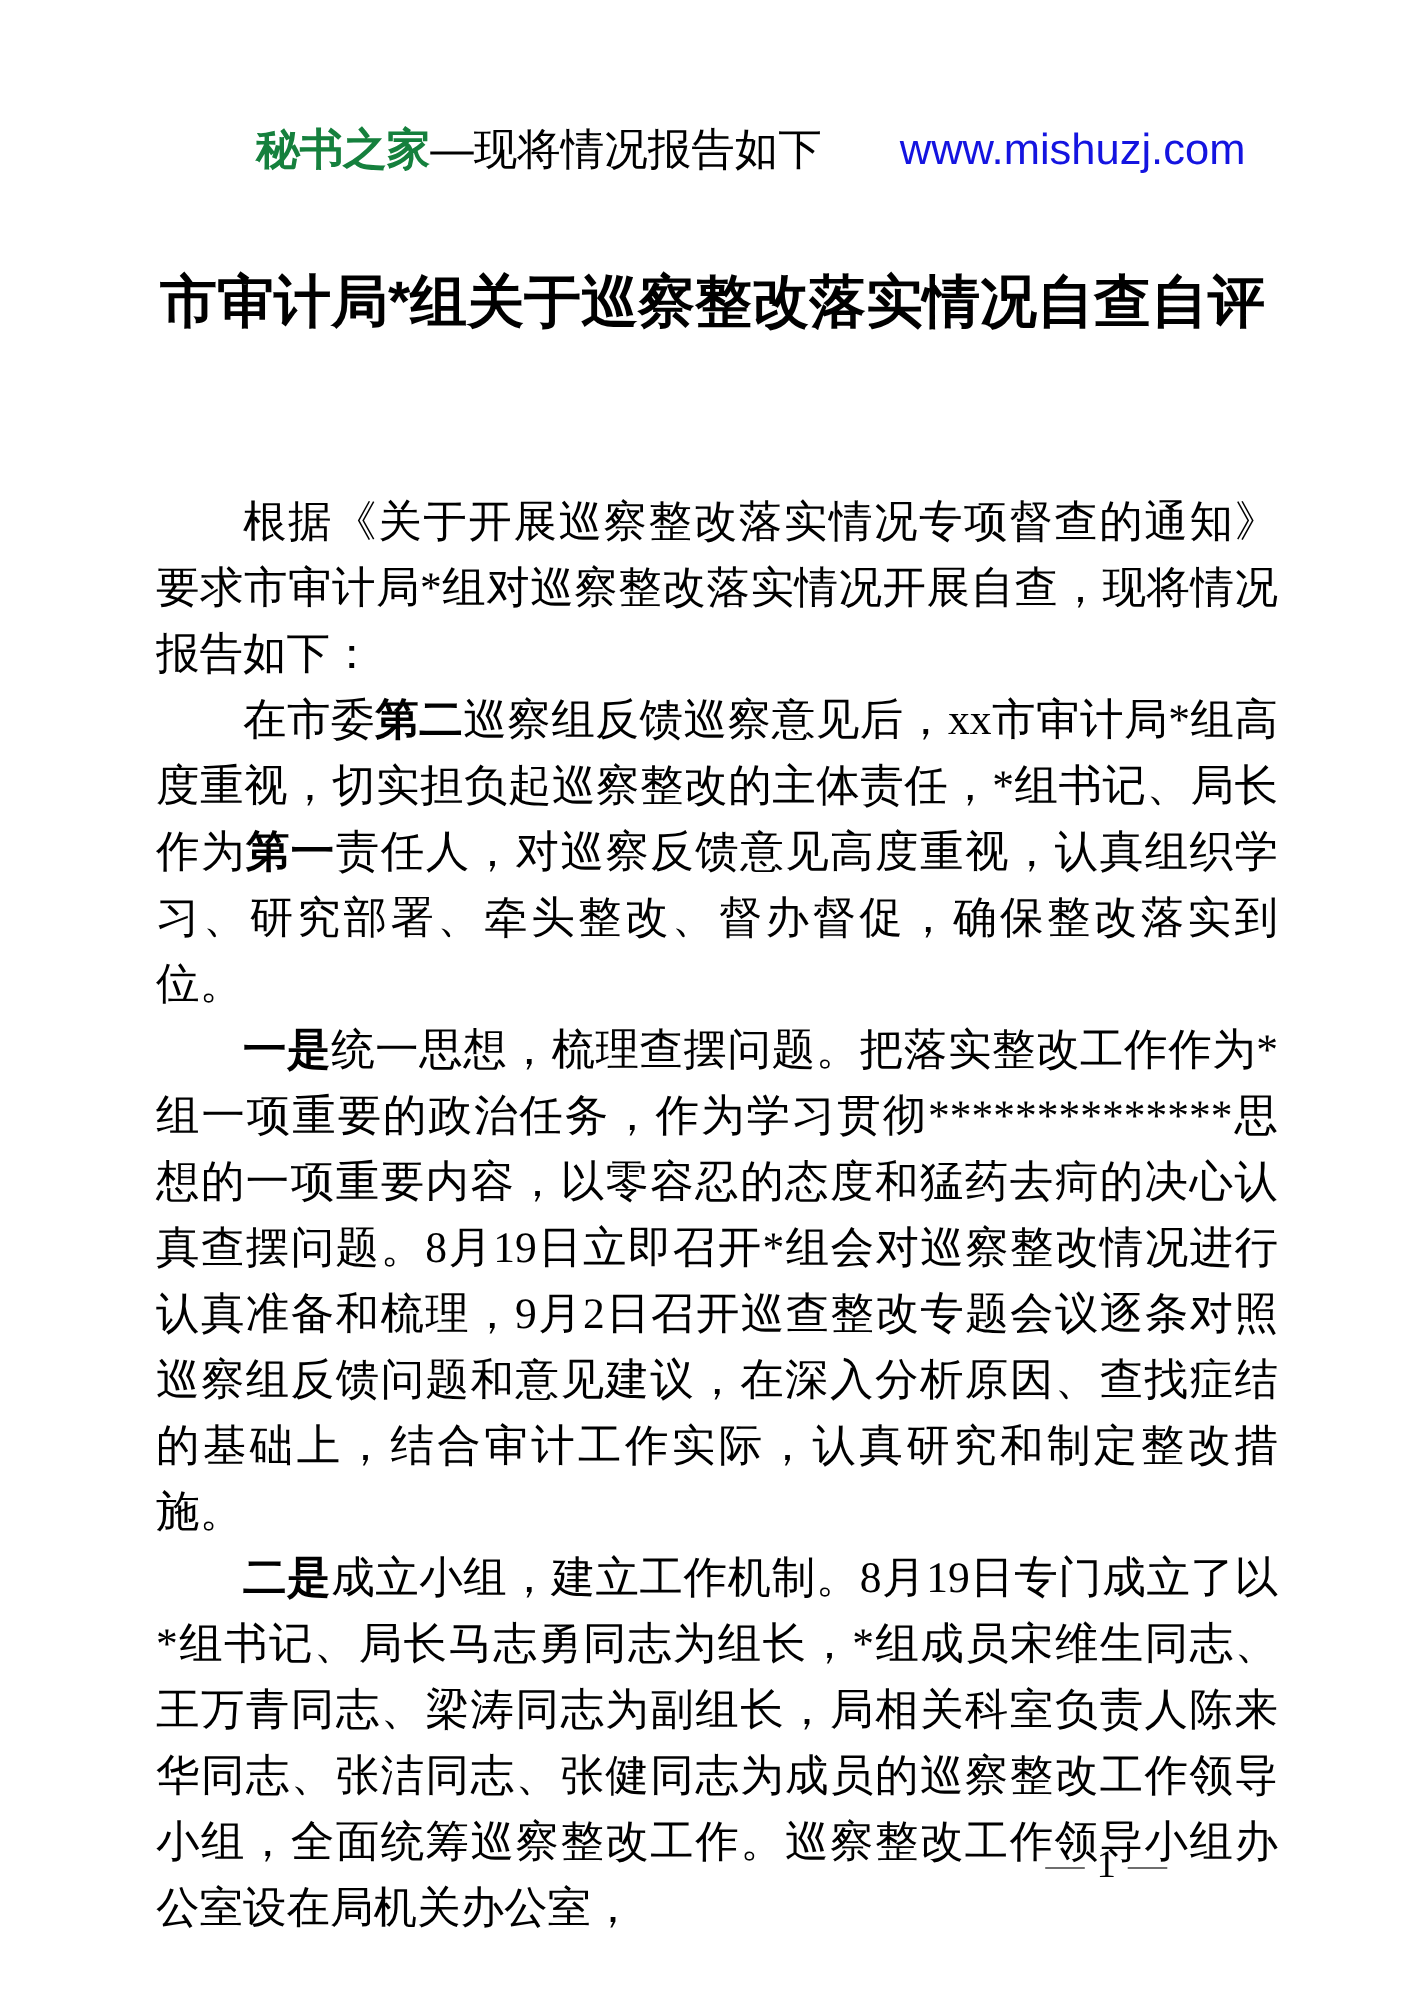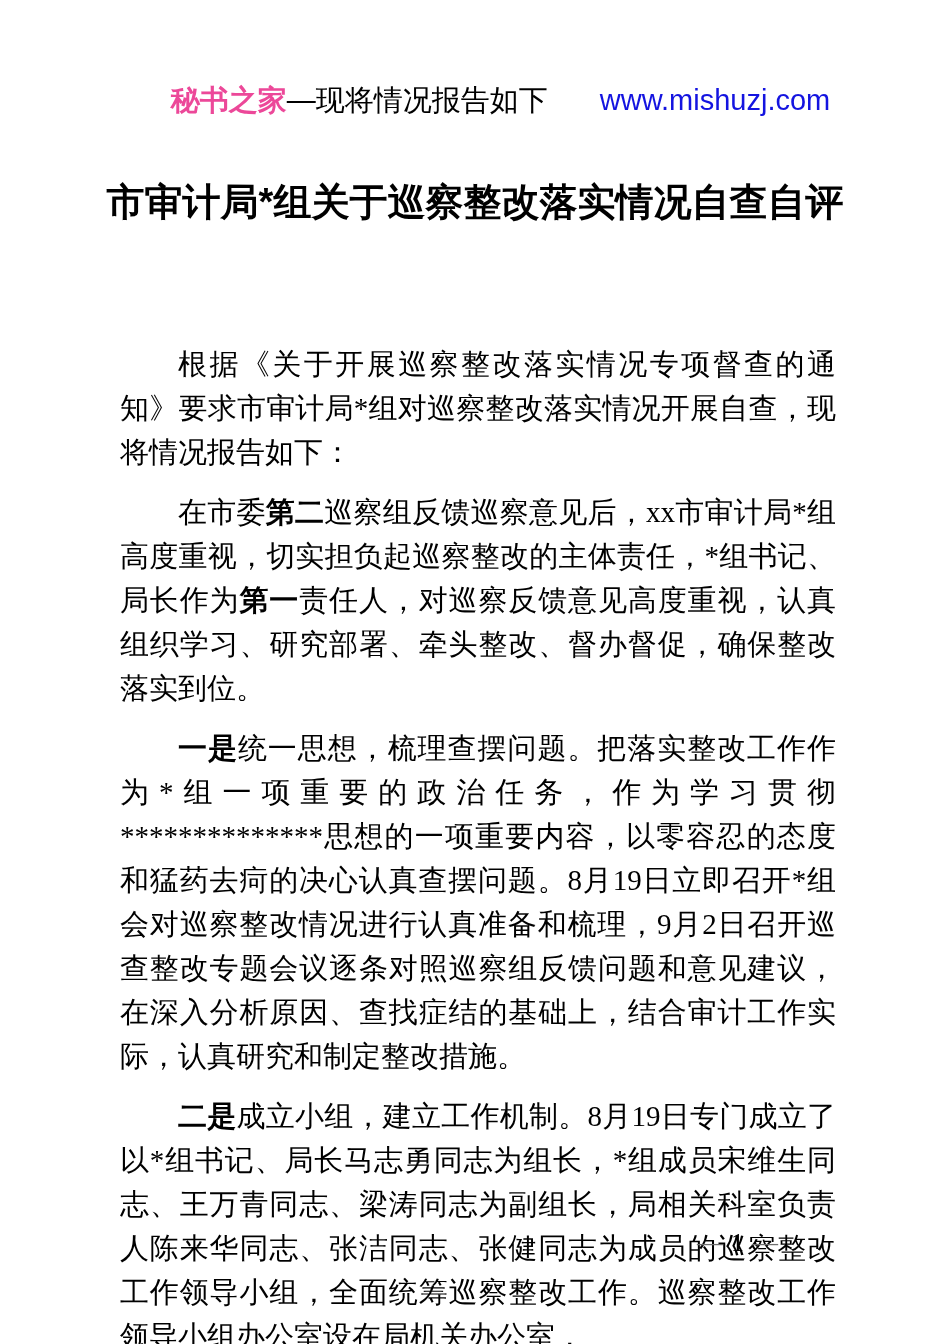--- a/index.html
+++ b/index.html
@@ -56,21 +56,21 @@
     top: 326px;
     left: 104px;
     width: 748px;
     font-family: "Liberation Serif", serif;
     font-size: 29px;
     line-height: 44px;
     text-align: justify;
     color: #000;
   }
   .para {
-    margin: 16px;
+    margin: 0;
     text-indent: 58px;
   }
   .para .bold {
     font-weight: 700;
   }
   
   .doc-footer {
     position: absolute;
     top: 1228px;
     left: 0;
@@ -86,21 +86,21 @@
     color: #6e6e6e;
     margin: 0 8px;
   }
 </style>
 </head>
 <body>
 
 <div class="page">
 
   <div class="doc-header">
-    <span class="brand" style="color: #ec4899; margin-left: 45px;">秘书之家</span><span class="tagline">—现将情况报告如下 </span><span class="url" style="color: rgb(20, 20, 224); margin-left: 44px;">www.mishuzj.com</span>
+    <span class="brand" style="color: #15803d; margin-left: 45px;">秘书之家</span><span class="tagline">—现将情况报告如下 </span><span class="url" style="color: rgb(20, 20, 224); margin-left: 44px;">www.mishuzj.com</span>
   </div>
 
   <div class="doc-title">
     <div>市审计局*组关于巡察整改落实情况自查自评</div>
   </div>
 
   <div class="doc-body">
 
   <p class="para"><span>根据《关于开展巡察整改落实情况专项督查的通知》要求市审计局*组对巡察整改落实情况开展自查，现将情况报告如下：</span></p>
       <p class="para"><span>在市委</span><span class="bold">第二</span><span>巡察组反馈巡察意见后，xx市审计局*组高度重视，切实担负起巡察整改的主体责任，*组书记、局长作为</span><span class="bold">第一</span><span>责任人，对巡察反馈意见高度重视，认真组织学习、研究部署、牵头整改、督办督促，确保整改落实到位。</span></p>

